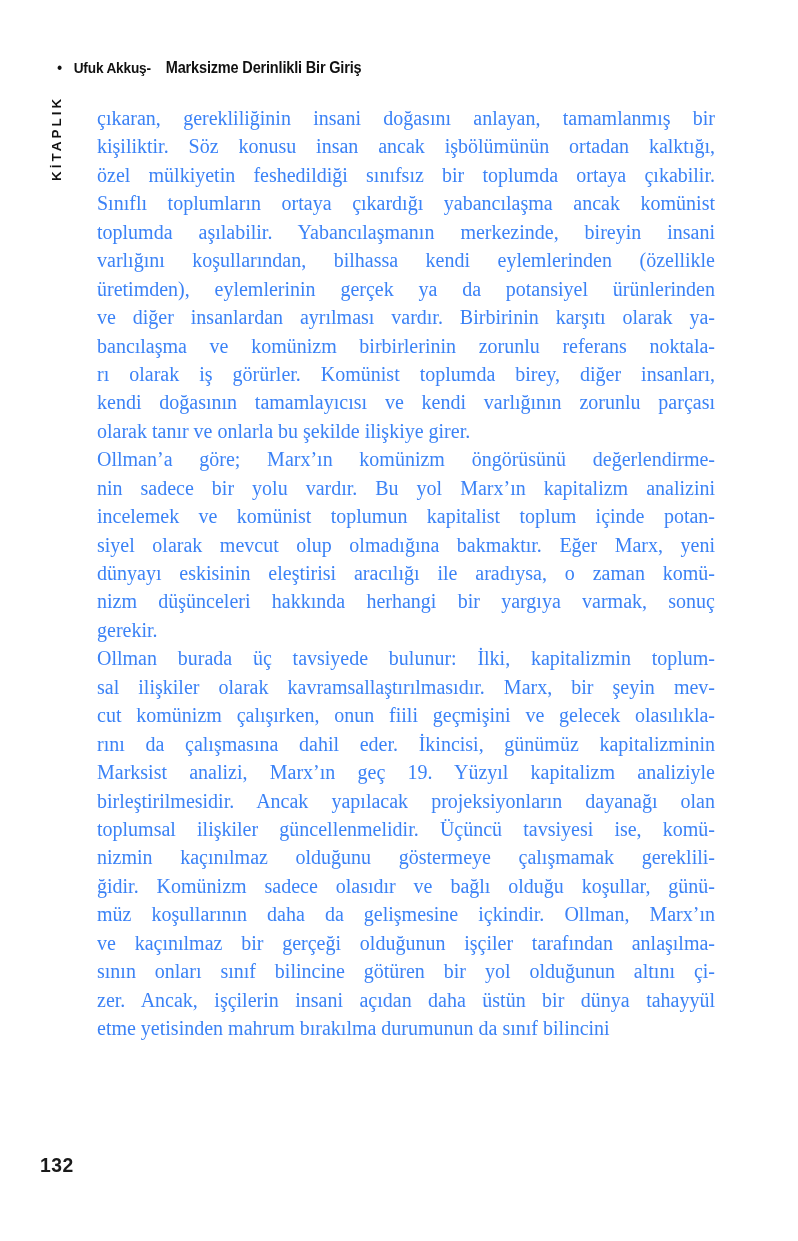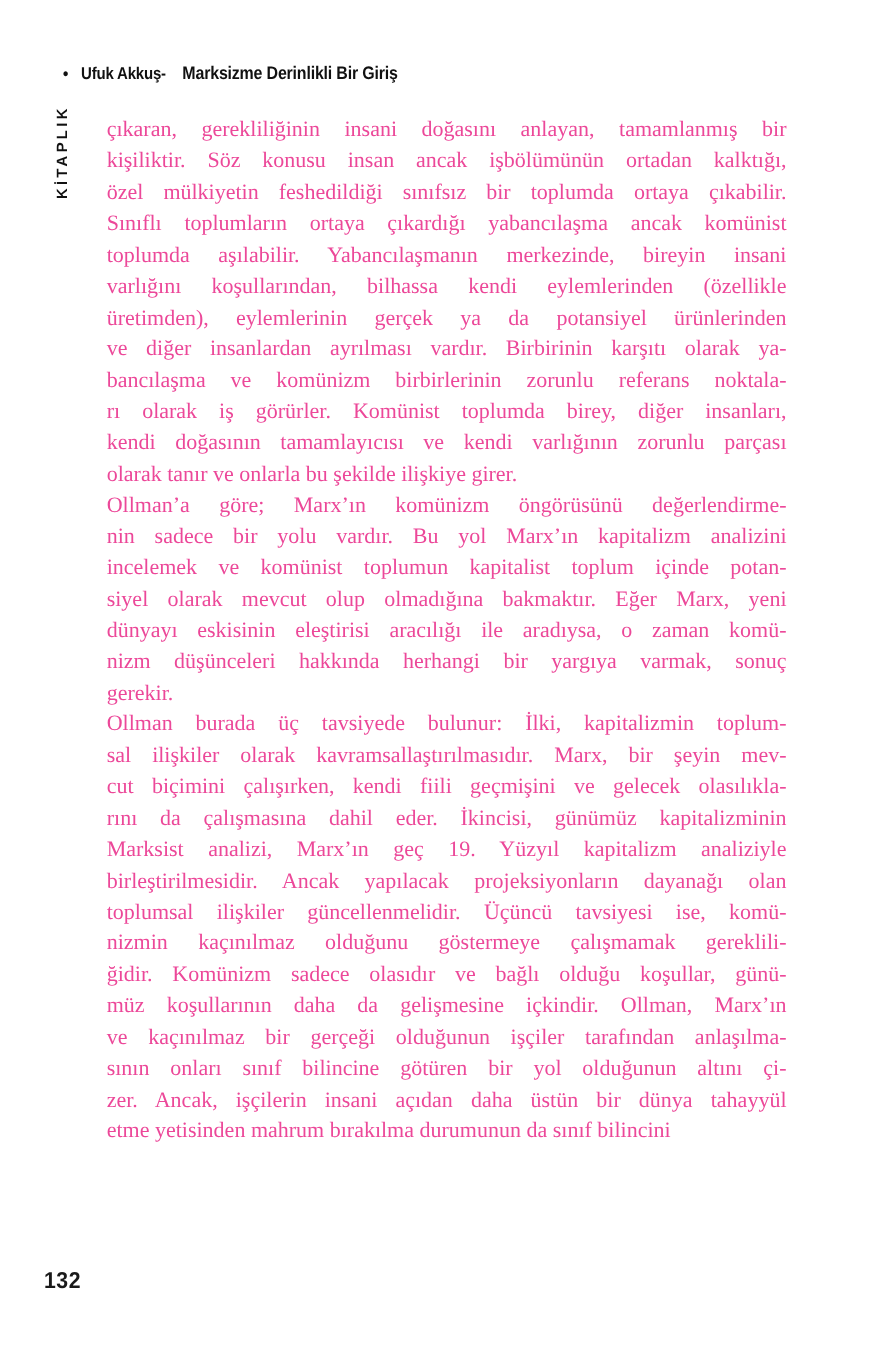--- a/index.html
+++ b/index.html
@@ -100,21 +100,21 @@
 <body style="background: rgb(255, 255, 255);">
 
 <div class="running-head">
   <span class="bullet">•</span>
   <span class="author">Ufuk Akkuş-</span>
   <span class="book-title">Marksizme Derinlikli Bir Giriş</span>
 </div>
 
 <div class="section-label">KİTAPLIK</div>
 
-<div class="body-text" style="color: #ec4899;">
+<div class="body-text" style="color: #3b82f6;">
     <div class="paragraph">
       <div class="line">çıkaran, gerekliliğinin insani doğasını anlayan, tamamlanmış bir</div>
       <div class="line">kişiliktir. Söz konusu insan ancak işbölümünün ortadan kalktığı,</div>
       <div class="line">özel mülkiyetin feshedildiği sınıfsız bir toplumda ortaya çıkabilir.</div>
       <div class="line">Sınıflı toplumların ortaya çıkardığı yabancılaşma ancak komünist</div>
       <div class="line">toplumda aşılabilir. Yabancılaşmanın merkezinde, bireyin insani</div>
       <div class="line">varlığını koşullarından, bilhassa kendi eylemlerinden (özellikle</div>
       <div class="line">üretimden), eylemlerinin gerçek ya da potansiyel ürünlerinden</div>
       <div class="line">ve diğer insanlardan ayrılması vardır. Birbirinin karşıtı olarak ya-</div>
       <div class="line">bancılaşma ve komünizm birbirlerinin zorunlu referans noktala-</div>
@@ -127,21 +127,21 @@
       <div class="line">nin sadece bir yolu vardır. Bu yol Marx’ın kapitalizm analizini</div>
       <div class="line">incelemek ve komünist toplumun kapitalist toplum içinde potan-</div>
       <div class="line">siyel olarak mevcut olup olmadığına bakmaktır. Eğer Marx, yeni</div>
       <div class="line">dünyayı eskisinin eleştirisi aracılığı ile aradıysa, o zaman komü-</div>
       <div class="line">nizm düşünceleri hakkında herhangi bir yargıya varmak, sonuç</div>
       <div class="line last">gerekir.</div>
     </div>
     <div class="paragraph">
       <div class="line">Ollman burada üç tavsiyede bulunur: İlki, kapitalizmin toplum-</div>
       <div class="line">sal ilişkiler olarak kavramsallaştırılmasıdır. Marx, bir şeyin mev-</div>
-      <div class="line">cut biçimini çalışırken, kendi fiili geçmişini ve gelecek olasılıkla-</div>
+      <div class="line">cut komünizm çalışırken, onun fiili geçmişini ve gelecek olasılıkla-</div>
       <div class="line">rını da çalışmasına dahil eder. İkincisi, günümüz kapitalizminin</div>
       <div class="line">Marksist analizi, Marx’ın geç 19. Yüzyıl kapitalizm analiziyle</div>
       <div class="line">birleştirilmesidir. Ancak yapılacak projeksiyonların dayanağı olan</div>
       <div class="line">toplumsal ilişkiler güncellenmelidir. Üçüncü tavsiyesi ise, komü-</div>
       <div class="line">nizmin kaçınılmaz olduğunu göstermeye çalışmamak gereklili-</div>
       <div class="line">ğidir. Komünizm sadece olasıdır ve bağlı olduğu koşullar, günü-</div>
       <div class="line">müz koşullarının daha da gelişmesine içkindir. Ollman, Marx’ın</div>
       <div class="line">ve kaçınılmaz bir gerçeği olduğunun işçiler tarafından anlaşılma-</div>
       <div class="line">sının onları sınıf bilincine götüren bir yol olduğunun altını çi-</div>
       <div class="line">zer. Ancak, işçilerin insani açıdan daha üstün bir dünya tahayyül</div>

